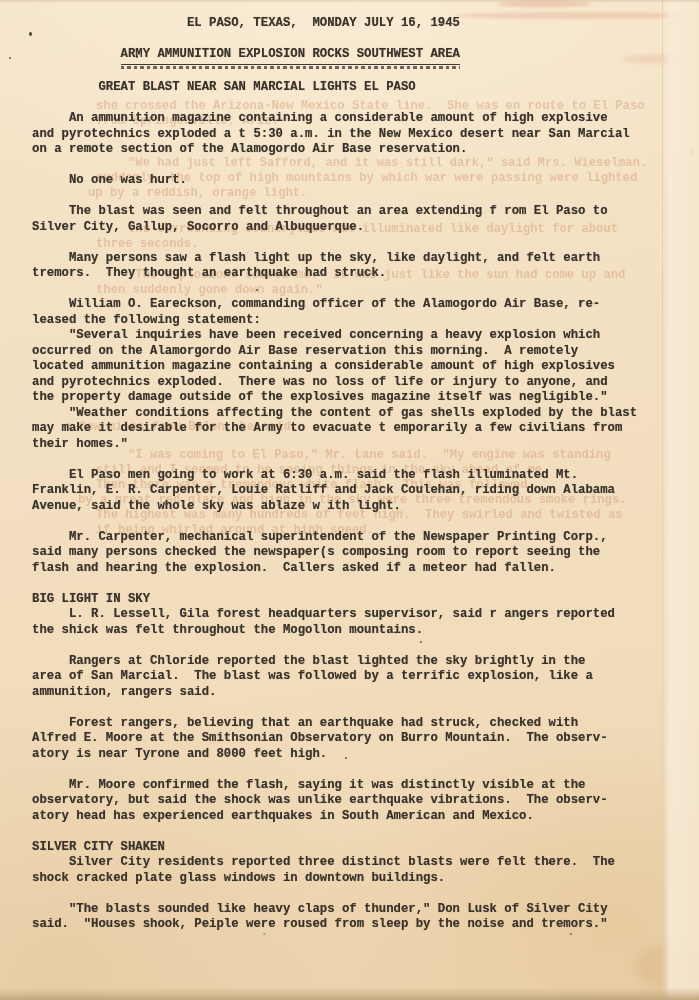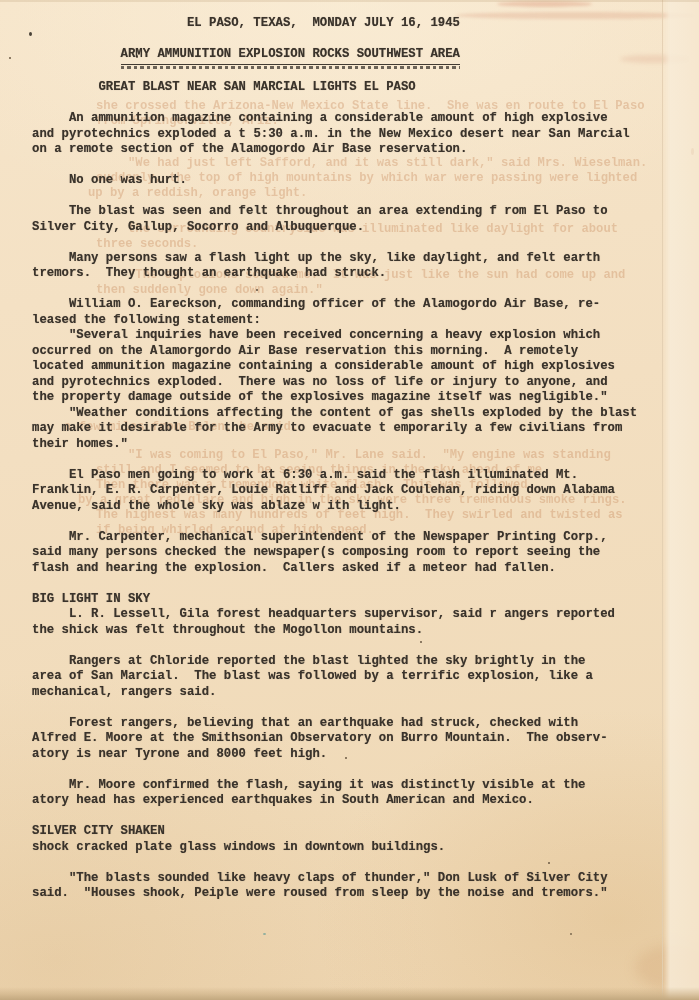--- a/index.html
+++ b/index.html
@@ -130,35 +130,37 @@
       <div class="block section-heading" style="margin-top: 15.5px;">
         <div class="line"><span class="hwrap"><span class="">BIG LIGHT IN SKY</span></span></div>
       </div>
       <div class="block paragraph" style="margin-top: 0px;">
         <div class="line">     L. R. Lessell, Gila forest headquarters supervisor, said r angers reported</div>
         <div class="line">the shick was felt throughout the Mogollon mountains.</div>
       </div>
       <div class="block paragraph" style="margin-top: 15.5px;">
         <div class="line">     Rangers at Chloride reported the blast lighted the sky brightly in the</div>
         <div class="line">area of San Marcial.  The blast was followed by a terrific explosion, like a</div>
-        <div class="line">mechanical, rangers said.</div>
+        <div class="line">ammunition, rangers said.</div>
       </div>
       <div class="block paragraph" style="margin-top: 15.5px;">
         <div class="line">     Forest rangers, believing that an earthquake had struck, checked with</div>
         <div class="line">Alfred E. Moore at the Smithsonian Observatory on Burro Mountain.  The observ-</div>
         <div class="line">atory is near Tyrone and 8000 feet high.</div>
       </div>
       <div class="block paragraph" style="margin-top: 15.5px;">
         <div class="line">     Mr. Moore confirmed the flash, saying it was distinctly visible at the</div>
+        <div class="line">observatory, but said the shock was unlike earthquake vibrations.  The observ-</div>
         <div class="line">atory head has experienced earthquakes in South American and Mexico.</div>
       </div>
       <div class="block section-heading" style="margin-top: 15.5px;">
         <div class="line"><span class="hwrap"><span class="">SILVER CITY SHAKEN</span></span></div>
       </div>
       <div class="block paragraph" style="margin-top: 0px;">
+        <div class="line">     Silver City residents reported three distinct blasts were felt there.  The</div>
         <div class="line">shock cracked plate glass windows in downtown buildings.</div>
       </div>
       <div class="block paragraph" style="margin-top: 15.5px;">
         <div class="line">     "The blasts sounded like heavy claps of thunder," Don Lusk of Silver City</div>
         <div class="line">said.  "Houses shook, Peiple were roused from sleep by the noise and tremors."</div>
       </div>
     </div>
   <div class="right-strip"></div>
   <div class="bottom-edge"></div>
 </div>

